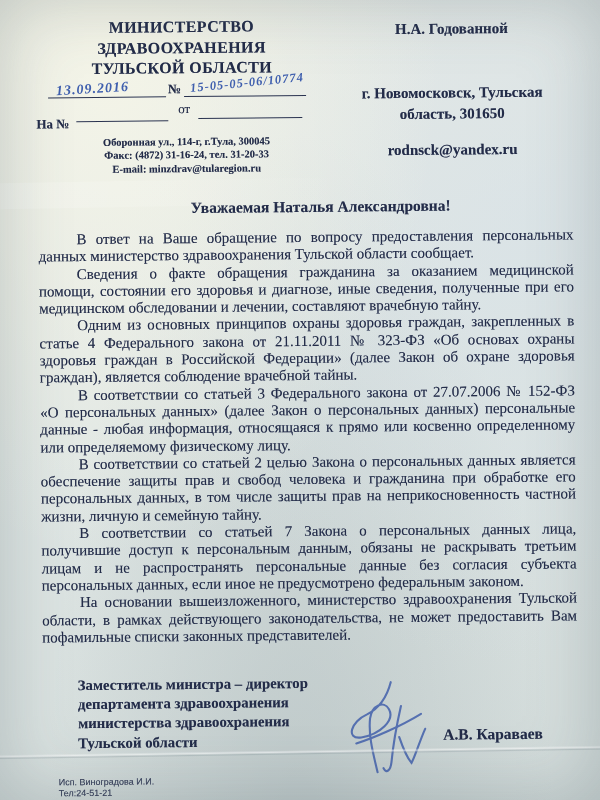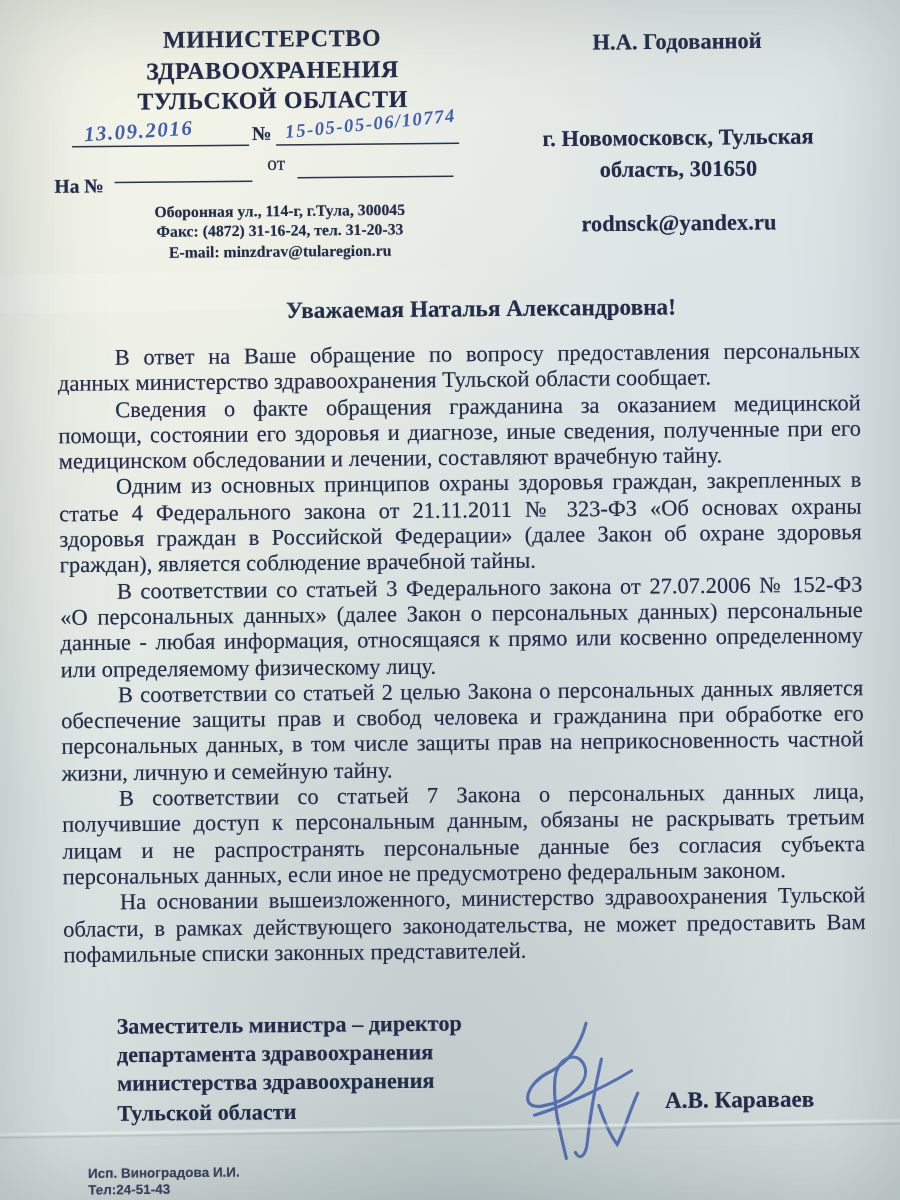--- a/index.html
+++ b/index.html
@@ -48,21 +48,21 @@
 
   .salutation { position: absolute; left: 70px; top: 198px; width: 505px; text-align: center; font-weight: bold; font-size: 15.5px; }
 
   .body-text { position: absolute; left: 40px; top: 229px; width: 535px; font-size: 15px; line-height: 17.3px; text-align: justify; }
   .body-text p { margin: 0; text-indent: 38px; }
 
   .sig-title { position: absolute; left: 75px; top: 674px; font-weight: bold; font-size: 14.8px; line-height: 19.2px; }
   .sig-name  { position: absolute; left: 440px; top: 727px; font-weight: bold; font-size: 15.5px; text-align: center; }
   .sig-svg   { position: absolute; left: 325px; top: 680px; }
 
-  .footer { position: absolute; left: 55px; top: 775px; font-size: 9px; line-height: 10.5px; color: #39415c; font-family: "Liberation Sans", sans-serif; font-weight: bold; }
+  .footer { position: absolute; left: 55px; top: 775px; font-size: 9px; line-height: 10.5px; color: #39415c; font-family: "Liberation Sans", sans-serif; }
 
   .crease {
     position: absolute; left: -5px; top: 750px; width: 610px; height: 5px;
     background: linear-gradient(to bottom, rgba(255,255,255,0) 0%, rgba(255,255,255,0.55) 40%, rgba(125,140,146,0.28) 75%, rgba(125,140,146,0) 100%);
     transform: rotate(-0.9deg); pointer-events: none;
   }
   .wrinkle {
     position: absolute; left: 0; top: 178px; width: 600px; height: 26px;
     background: linear-gradient(100deg, rgba(255,255,255,0.35), rgba(255,255,255,0) 60%);
     transform: rotate(-1deg); opacity: 0.6; pointer-events: none;
@@ -132,20 +132,20 @@
         <path d="M 73,27 C 69,44 65,64 63,83 C 62,91 58,95 55,89"></path>
         <path d="M 71,58 C 75,70 79,79 83,84 C 87,77 91,63 97,50"></path>
         <path d="M 28,64 C 45,59 73,47 93,35"></path>
       </g>
     </svg>
 
     <div class="sig-name">А.В. Караваев</div>
 
     <div class="footer">
       <div>Исп. Виноградова И.И.</div>
-      <div>Тел:24-51-43</div>
+      <div>Тел:24-51-21</div>
     </div>
 
   </div>
 
   <div class="crease"></div>
   <div class="wrinkle"></div>
 </div>
 
 </body></html>

